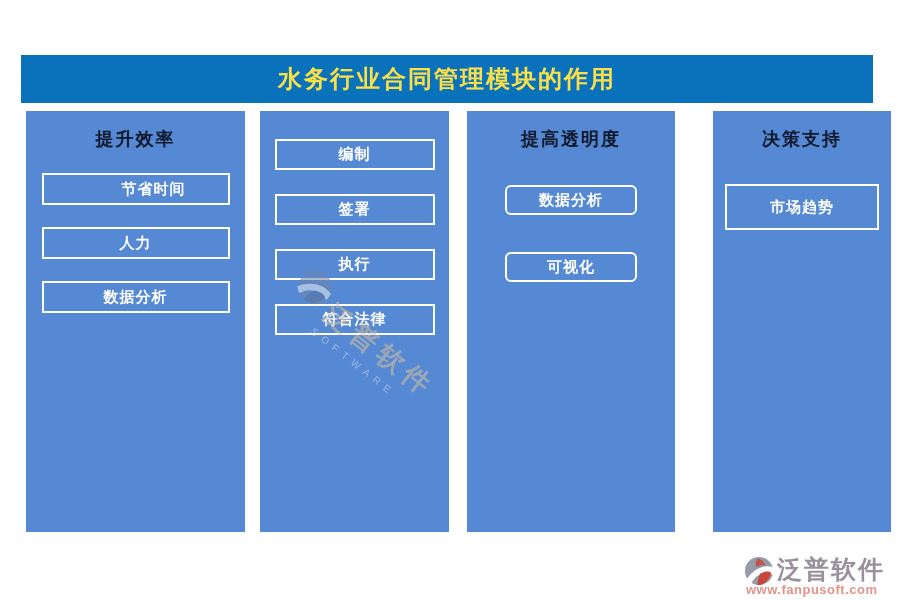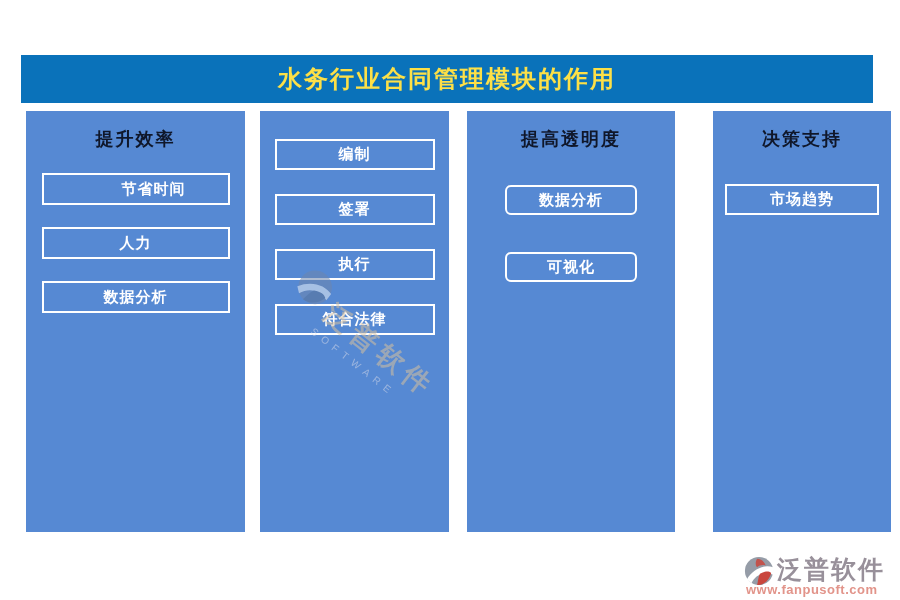--- a/index.html
+++ b/index.html
@@ -29,21 +29,21 @@
     box-sizing:border-box;border:2px solid #ffffff;background:transparent;
     color:#ffffff;font-weight:bold;font-size:15px;letter-spacing:1px;
     display:flex;align-items:center;justify-content:center;white-space:nowrap;
   }
   .col1 .box{width:188px;height:32px;margin-top:22px;}
   .col1 .box.first{padding-left:36px;}
   .col2 .box{width:160px;height:31px;margin-top:24px;text-align:right;}
   .col2 .box.first{margin-top:28px;}
   .col3 .box{width:132px;height:30px;margin-top:37px;border-radius:6px;}
   .col3 .box.first{margin-top:34px;}
-  .col4 .box{width:154px;height:31px;margin-top:36px;}
+  .col4 .box{width:154px;height:46px;margin-top:36px;}
   .col4 .box.first{margin-top:33px;}
 
   
   .watermark{
     position:absolute;left:312px;top:262px;
     transform:rotate(38deg);transform-origin:left top;
     display:flex;align-items:flex-start;gap:6px;
     pointer-events:none;
   }
   .watermark .wm-glyph{opacity:.55;}

